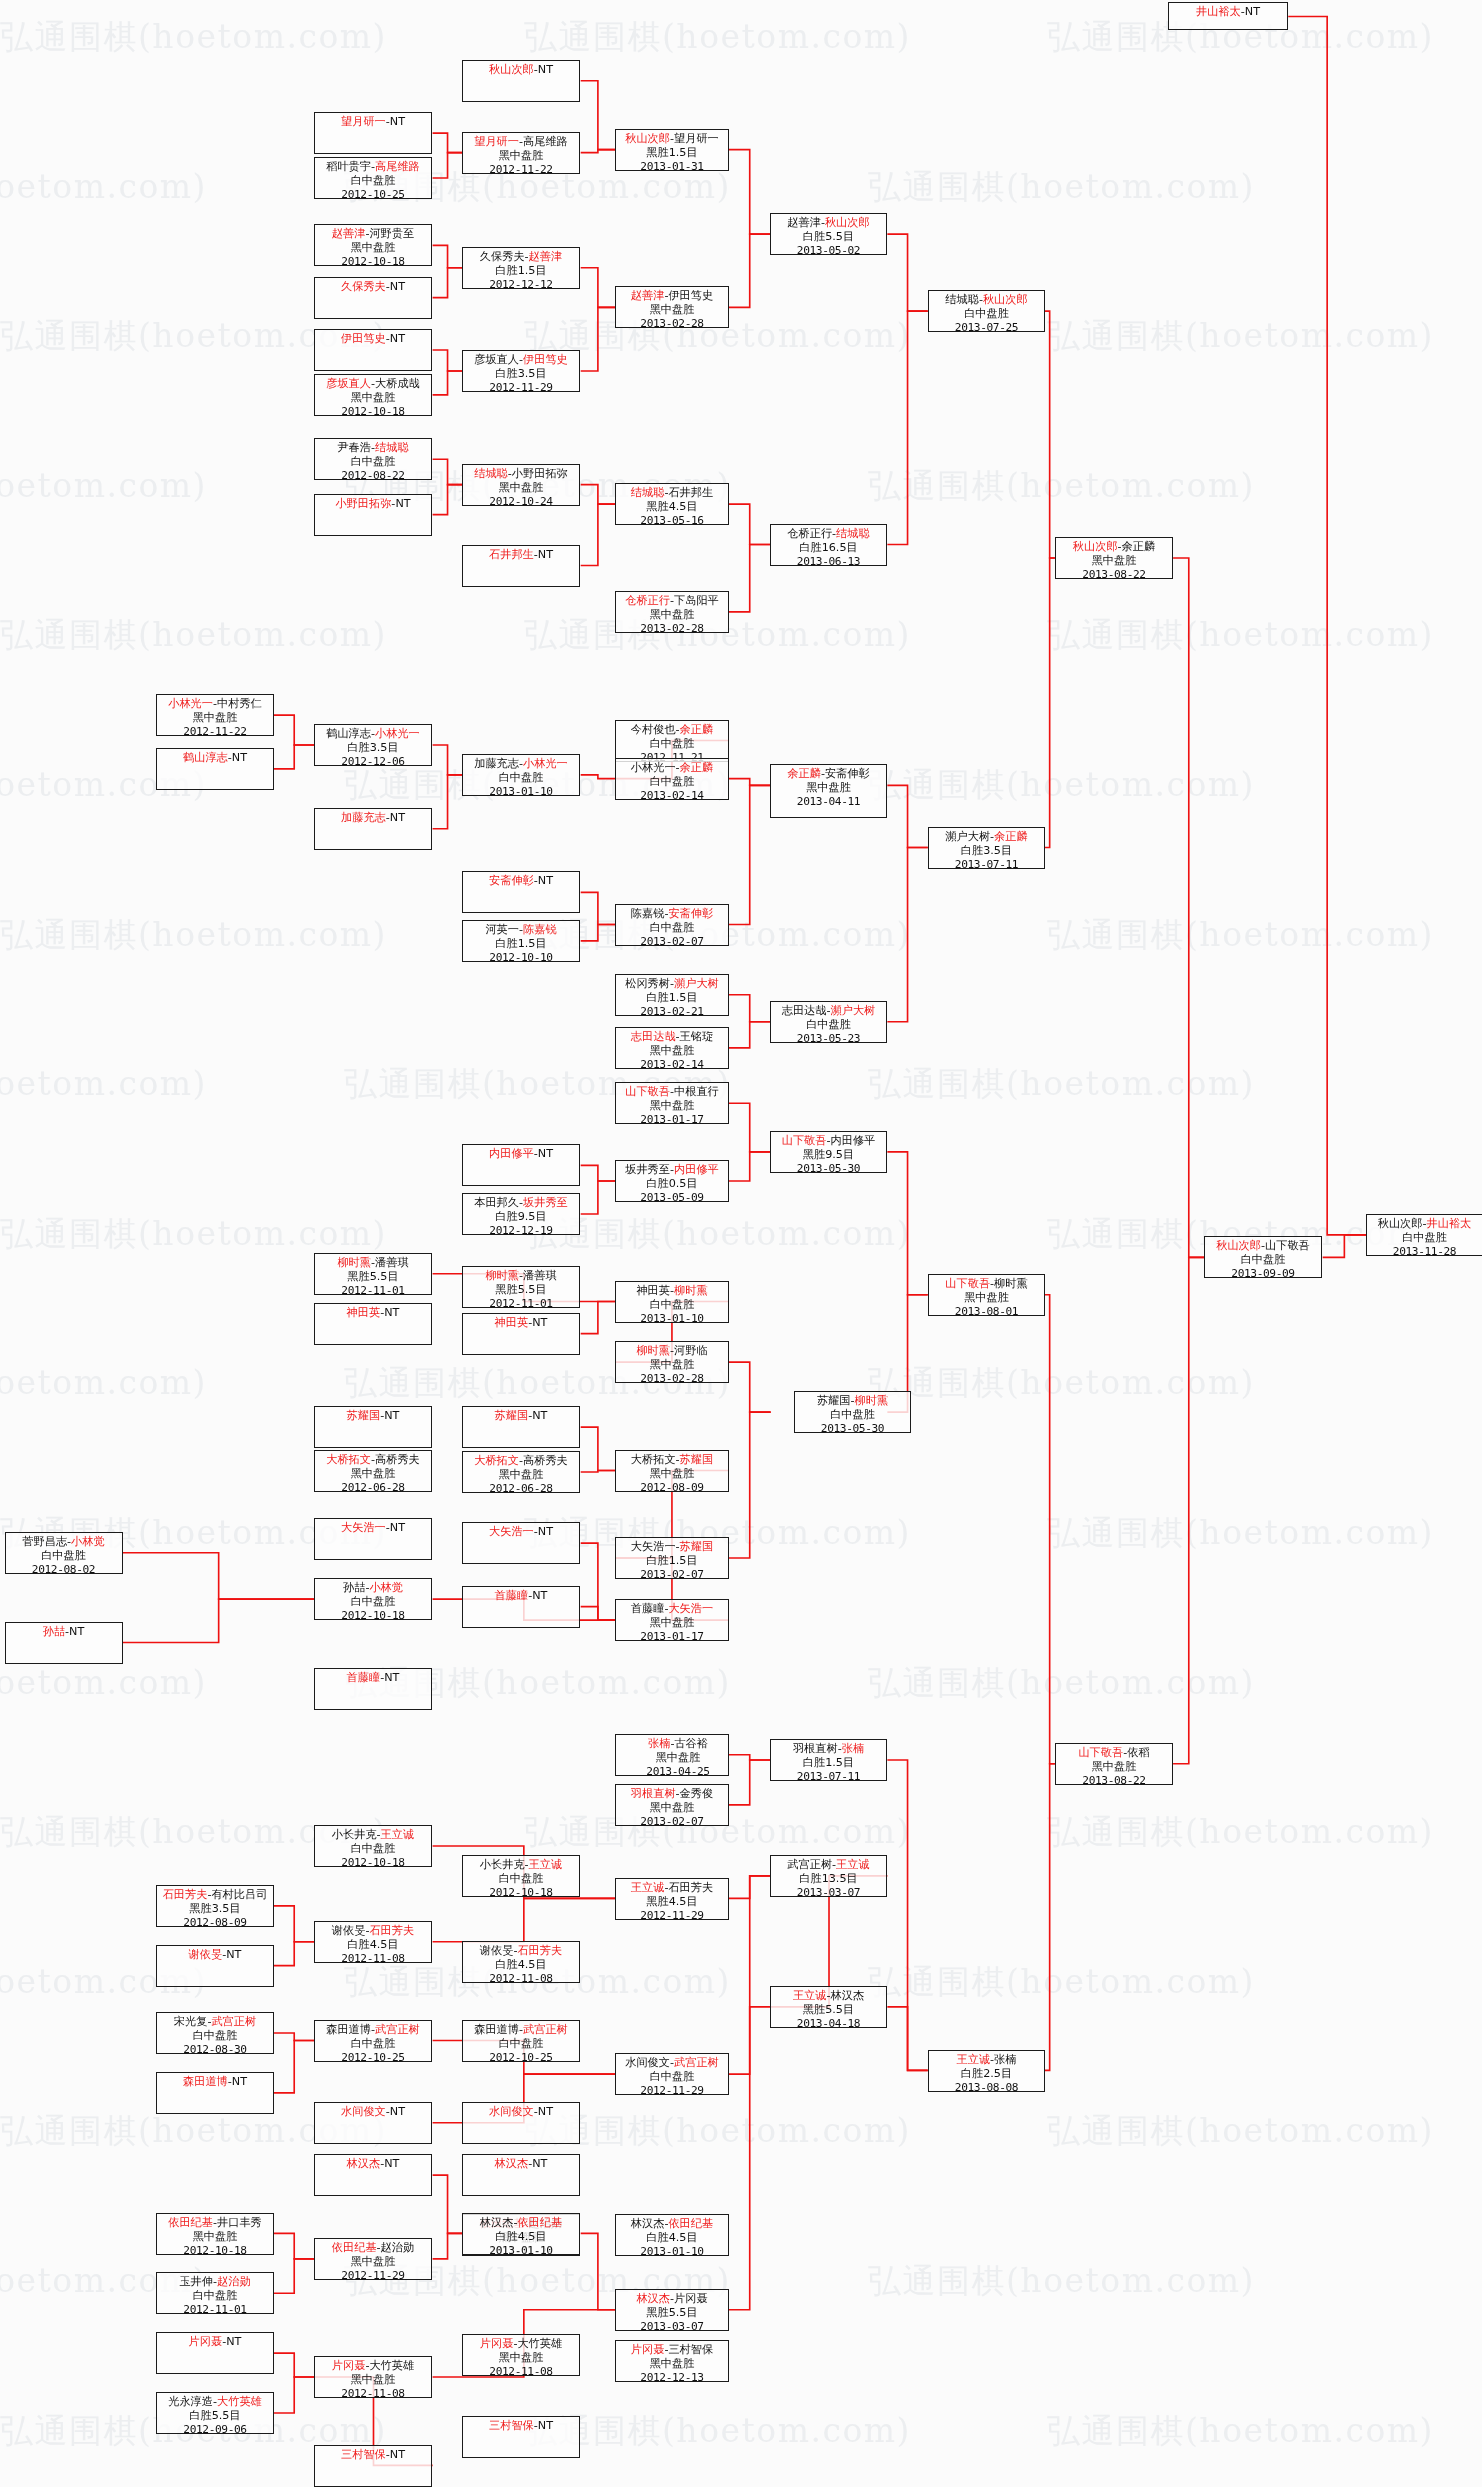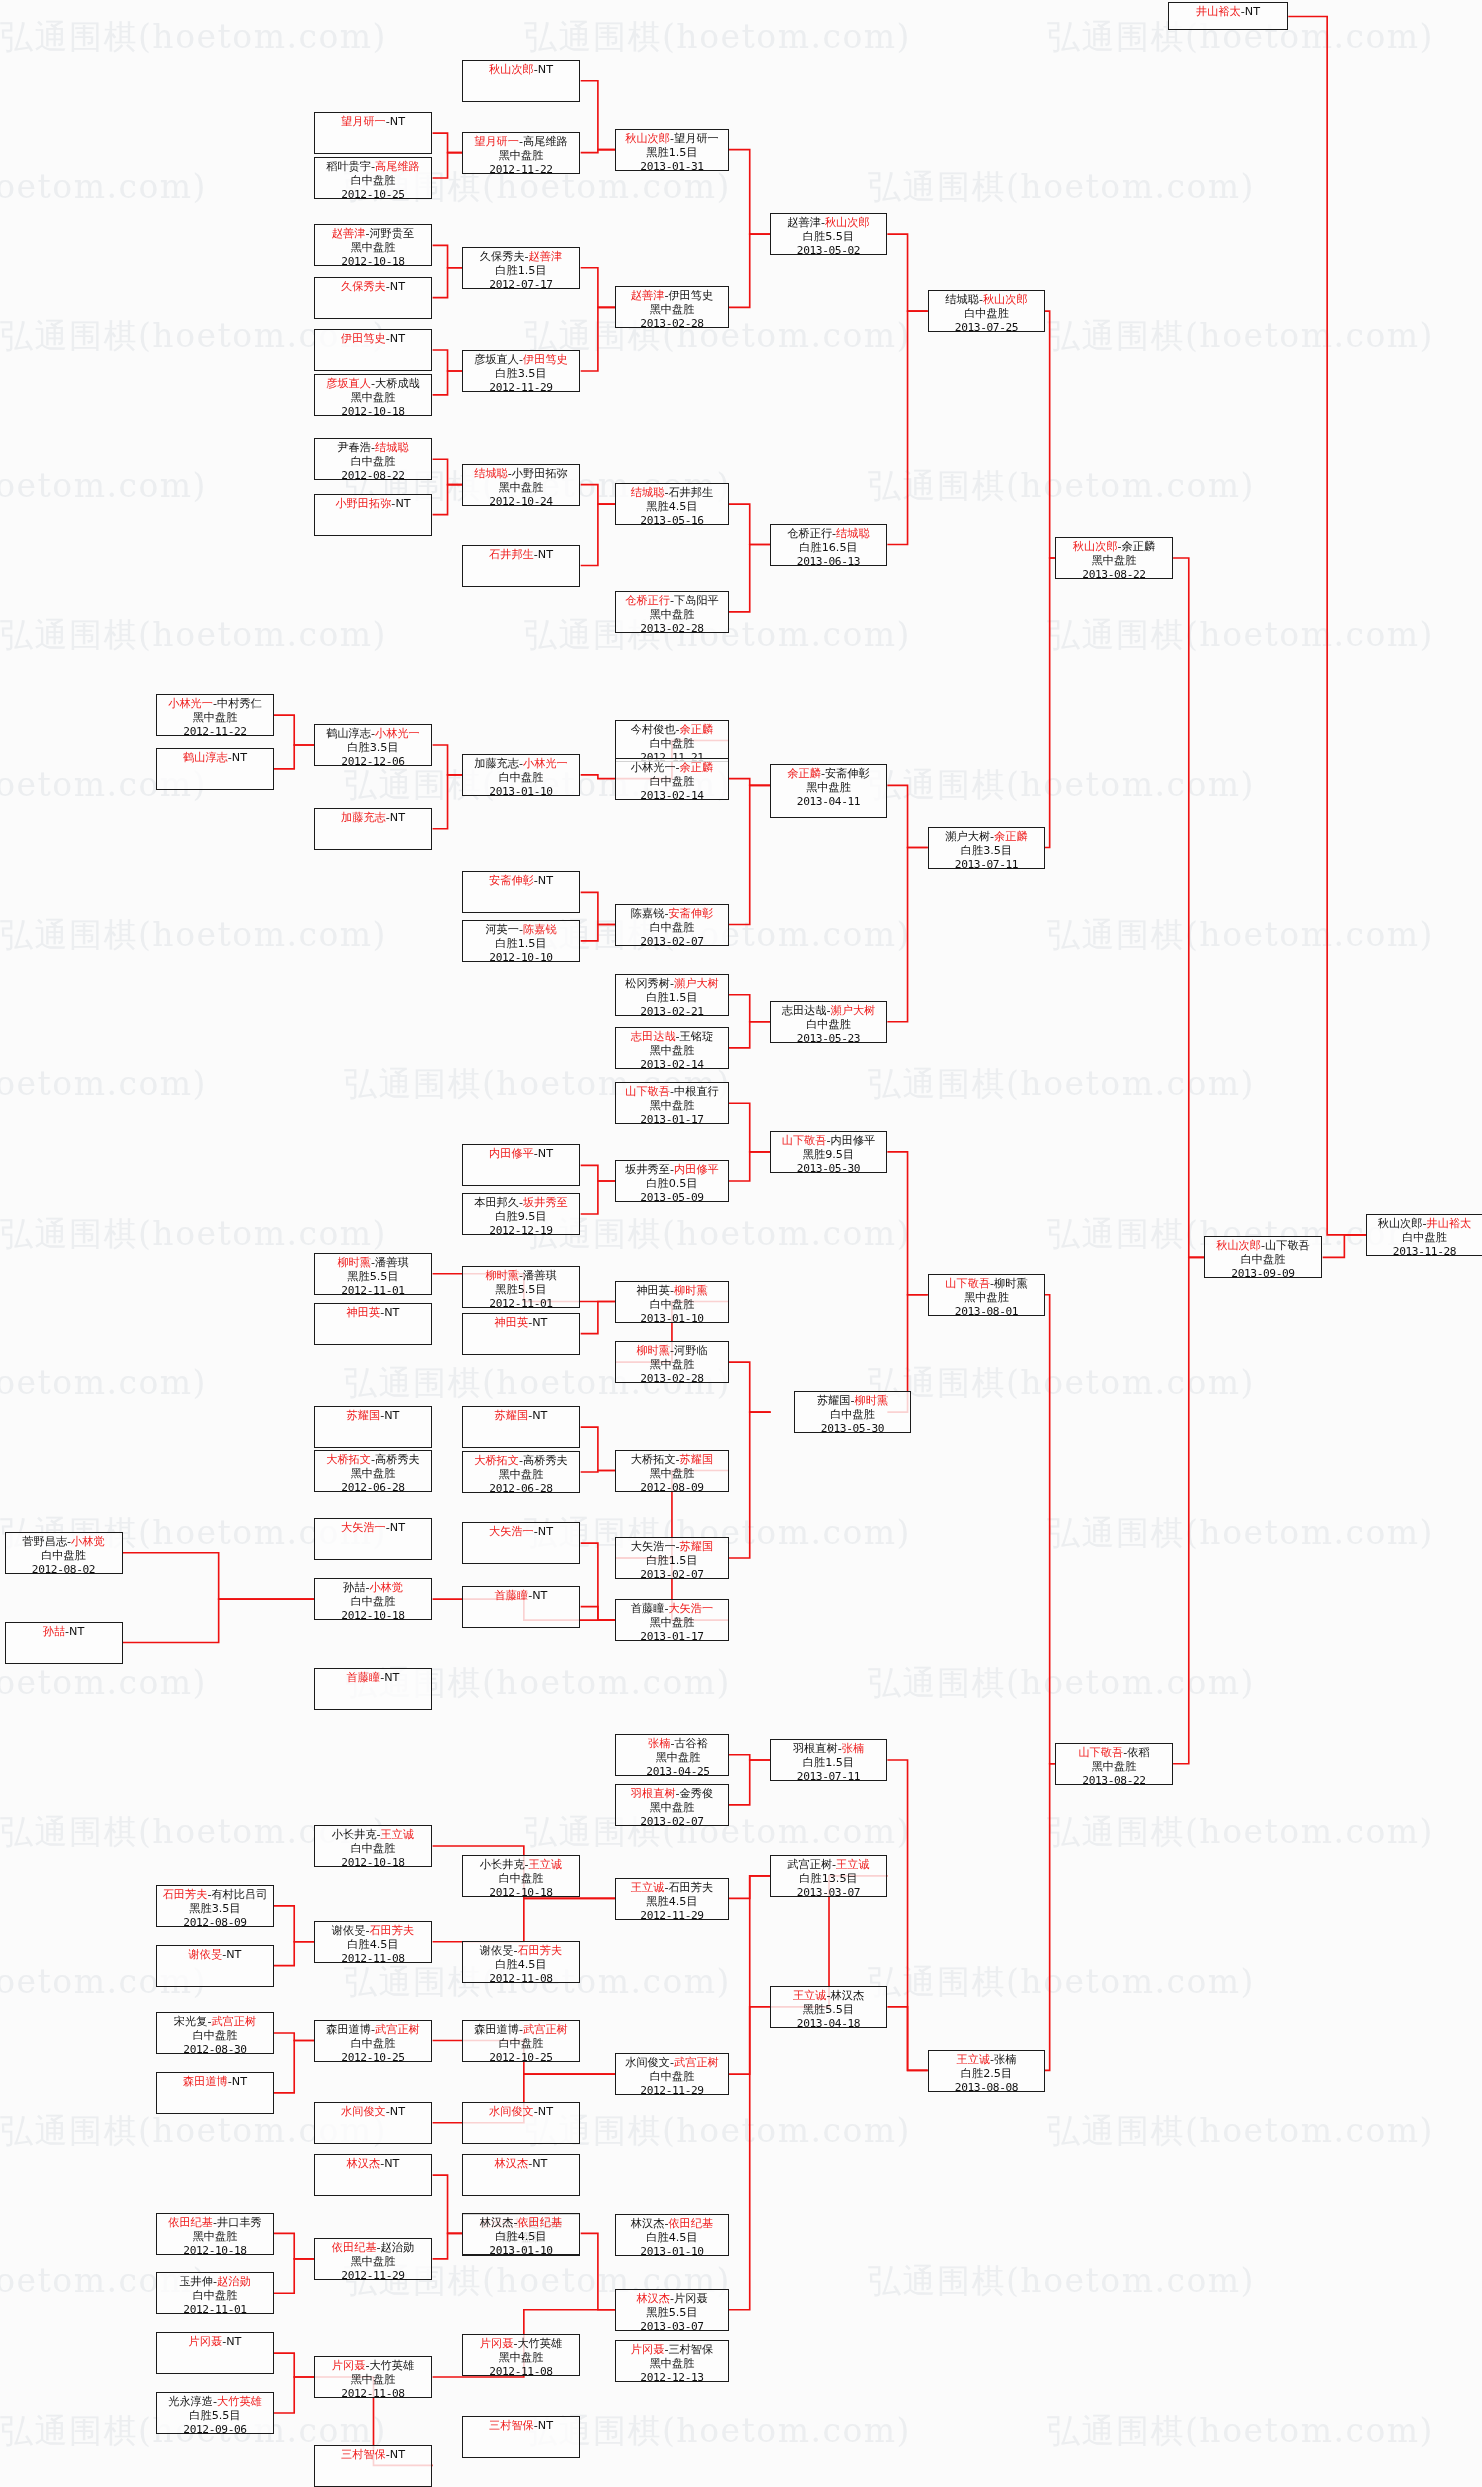--- a/index.html
+++ b/index.html
@@ -362,21 +362,21 @@
       <div class="l1"><span class="r">秋山次郎</span><span class="k">-</span><span class="k">NT</span></div>
     </div>
     <div class="node" id="n41" style="left: 462px; top: 132px; width: 118px; height: 42px;">
       <div class="l1"><span class="r">望月研一</span><span class="k">-</span><span class="k">高尾维路</span></div>
       <div class="l2">黑中盘胜</div>
       <div class="l3">2012-11-22</div>
     </div>
     <div class="node" id="n42" style="left: 462px; top: 247px; width: 118px; height: 42px;">
       <div class="l1"><span class="k">久保秀夫</span><span class="k">-</span><span class="r">赵善津</span></div>
       <div class="l2">白胜1.5目</div>
-      <div class="l3">2012-07-17</div>
+      <div class="l3">2012-12-12</div>
     </div>
     <div class="node" id="n43" style="left: 462px; top: 350px; width: 118px; height: 42px;">
       <div class="l1"><span class="k">彦坂直人</span><span class="k">-</span><span class="r">伊田笃史</span></div>
       <div class="l2">白胜3.5目</div>
       <div class="l3">2012-11-29</div>
     </div>
     <div class="node" id="n44" style="left: 462px; top: 464px; width: 118px; height: 42px;">
       <div class="l1"><span class="r">结城聪</span><span class="k">-</span><span class="k">小野田拓弥</span></div>
       <div class="l2">黑中盘胜</div>
       <div class="l3">2012-10-24</div>

